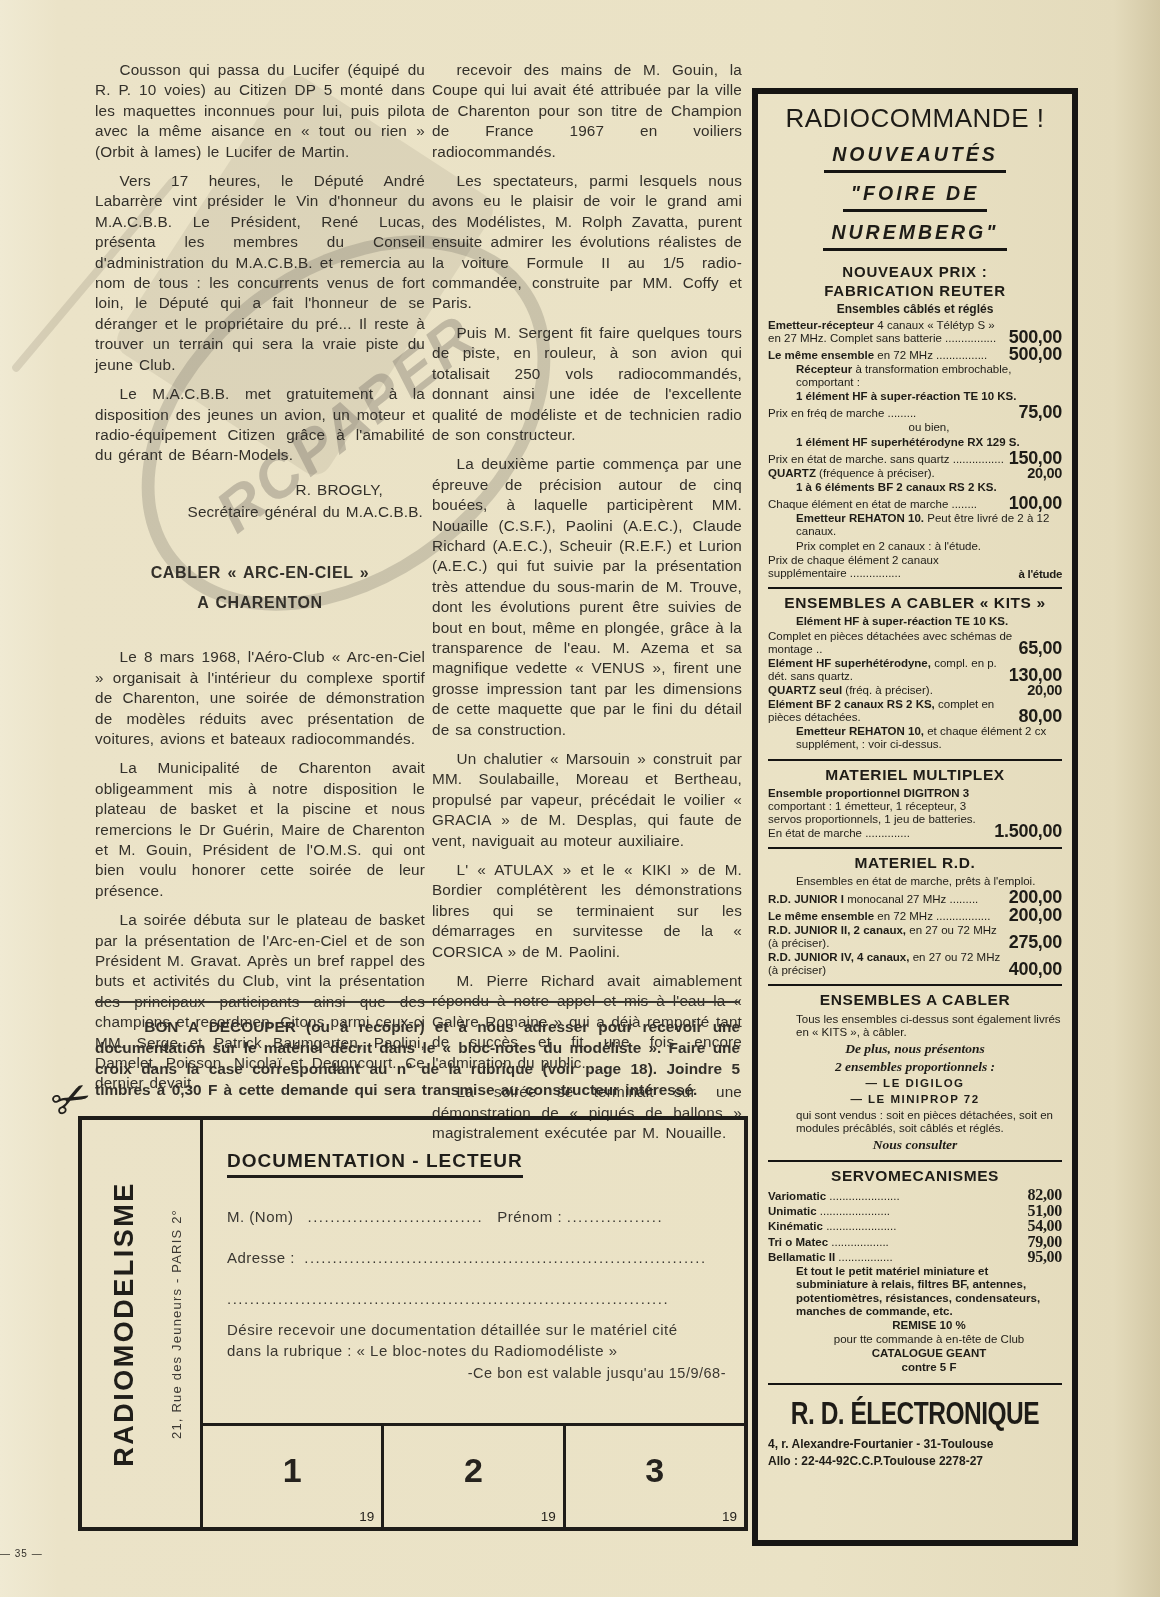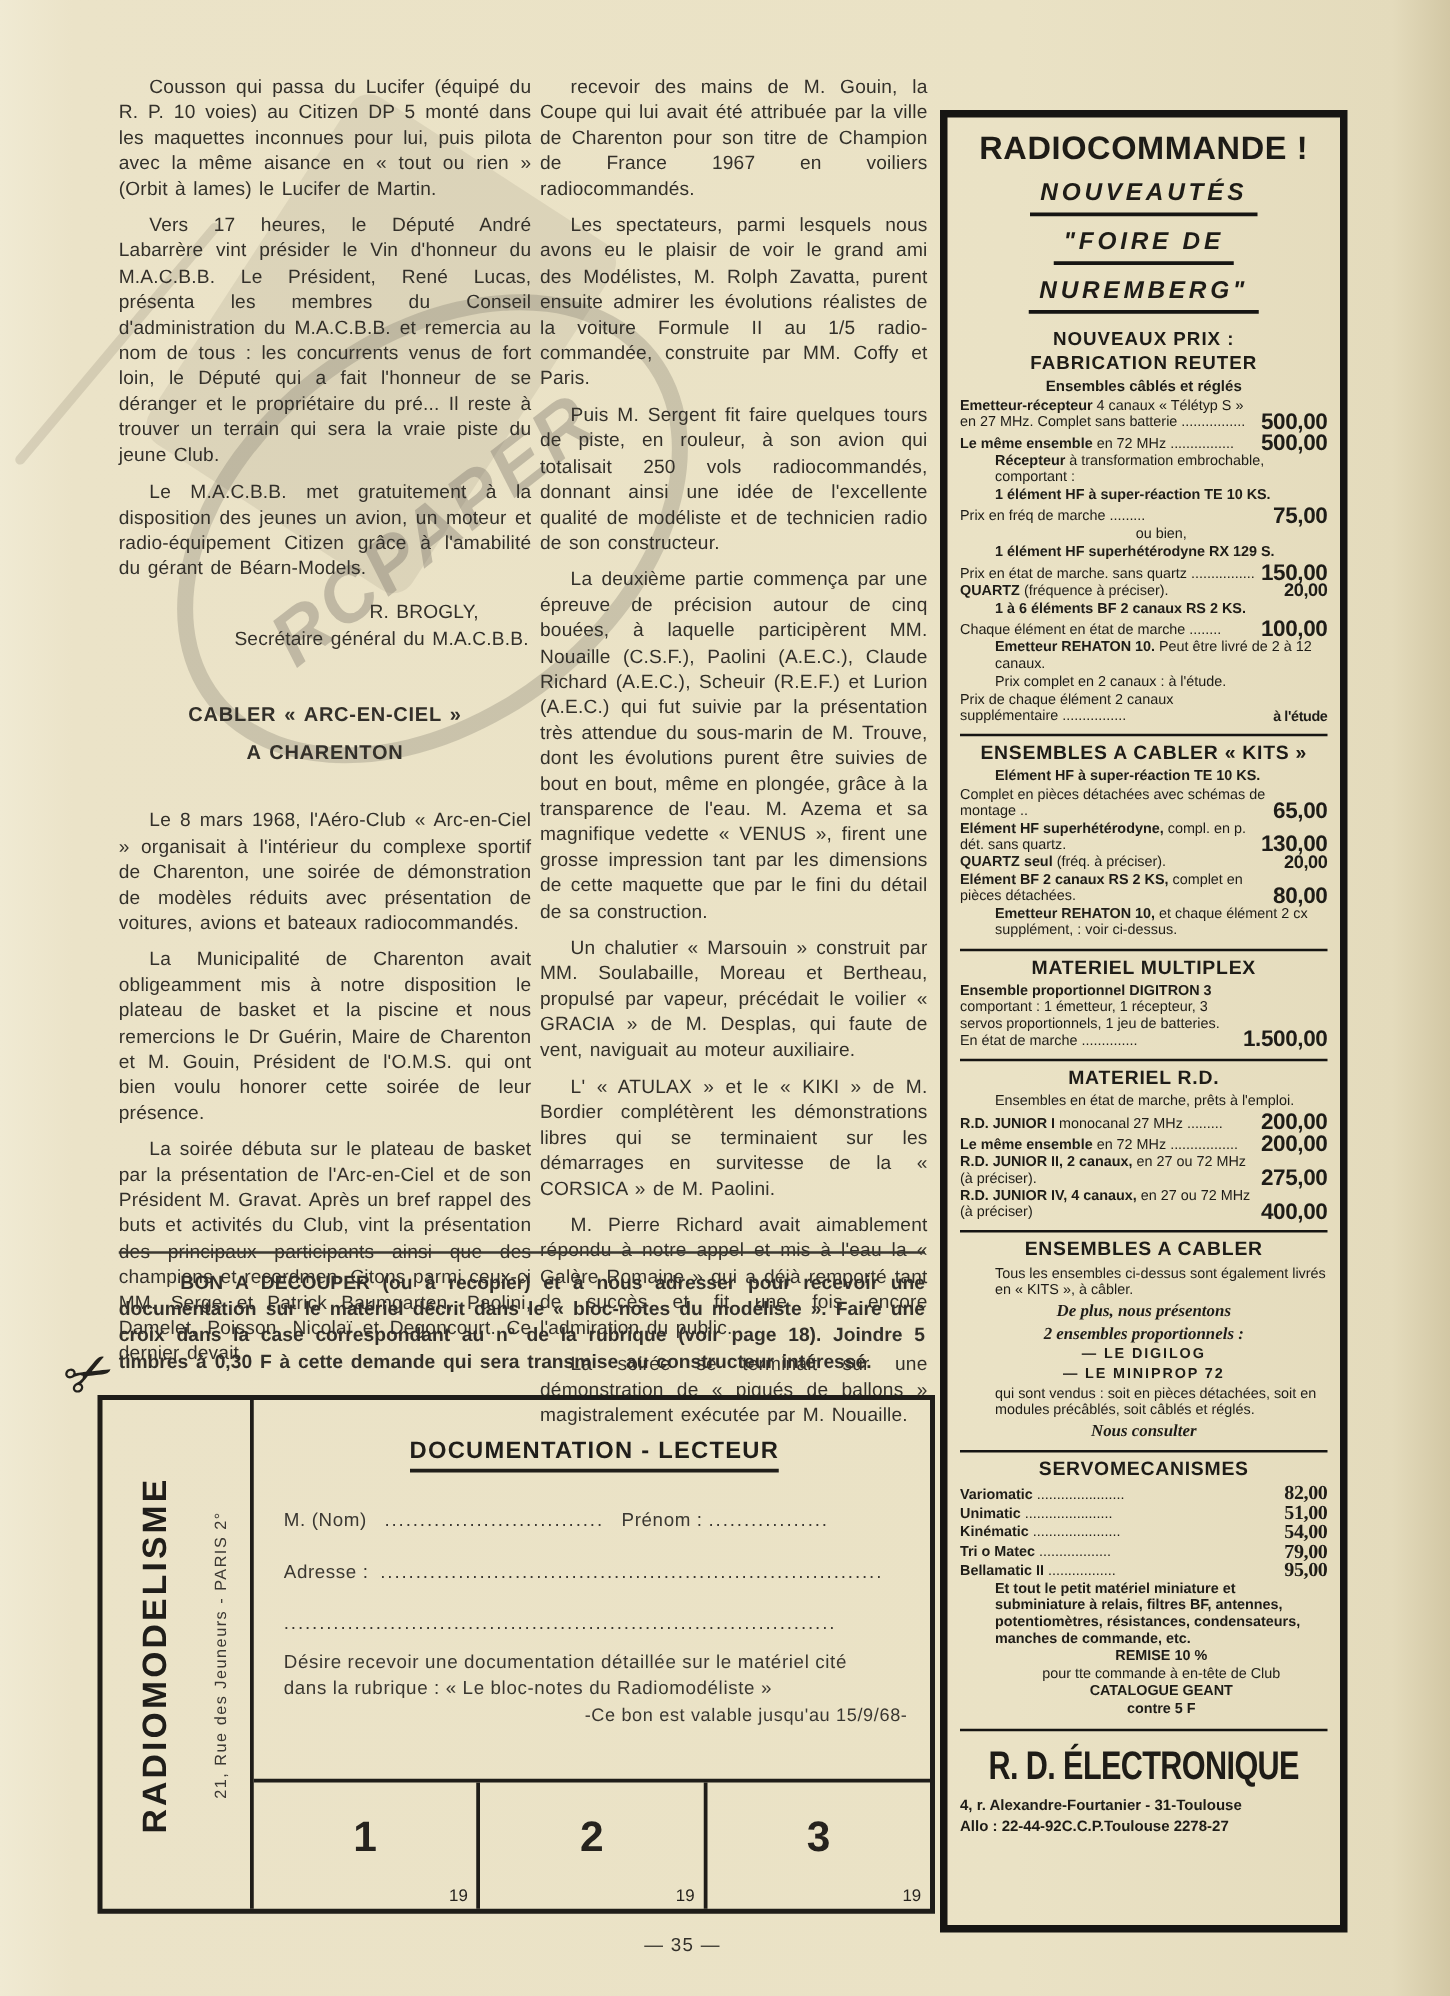--- a/index.html
+++ b/index.html
@@ -30,37 +30,37 @@
   
   .scissors{position:absolute;left:52px;top:1072px;z-index:4;font-size:46px;color:#23211d;transform:rotate(-28deg);}
   .coupon{position:absolute;left:78px;top:1116px;width:662px;height:407px;border:4px solid #1f1d19;z-index:3;display:flex;}
   .coupon-side{position:relative;width:118px;flex:none;}
   .side-big{position:absolute;left:42px;top:50%;transform:translate(-50%,-50%) rotate(-90deg);
     white-space:nowrap;font-weight:bold;font-size:27px;letter-spacing:2.5px;color:#201e1a;}
   .side-small{position:absolute;left:94px;top:50%;transform:translate(-50%,-50%) rotate(-90deg);
     white-space:nowrap;font-size:13px;letter-spacing:1.2px;color:#3b3833;}
   .coupon-form{flex:1;border-left:3px solid #1f1d19;display:flex;flex-direction:column;}
   .form-top{flex:1;padding:16px 16px 0 24px;font-size:15px;letter-spacing:.5px;color:#3a3731;}
-  .form-title-row{text-align:center;margin:14px 4px 0 0;text-decoration:underline;}
+  .form-title-row{text-align:left;margin:14px 4px 0 0;text-decoration:underline;}
   .form-title{display:inline-block;font-weight:bold;font-size:19px;letter-spacing:1px;color:#201e1a;
     border-bottom:3px solid #201e1a;padding-bottom:3px;}
   .frow{white-space:nowrap;overflow:hidden;margin-top:30px;}
   .frow.tight{margin-top:24px;}
   .dots{letter-spacing:1.5px;}
   .req{margin-top:12px;line-height:21px;}
   .validity{text-align:right;font-size:14.5px;margin:4px 2px 4px 0;}
   .boxes{flex:none;height:101px;border-top:3px solid #1f1d19;display:flex;}
   .box{flex:1;position:relative;border-right:3px solid #1f1d19;}
   .box:last-child{border-right:none;}
   .box-num{position:absolute;left:50%;top:44%;transform:translate(-50%,-50%);font-size:34px;font-weight:600;color:#26231e;}
   .box-year{position:absolute;right:7px;bottom:3px;font-size:13.5px;color:#26231e;}
   
   .ad{position:absolute;left:752px;top:88px;width:294px;height:1434px;border:6px solid #161513;z-index:2;
       padding:6px 10px;box-sizing:content-box;overflow:hidden;font-size:11.5px;line-height:1.14;color:#1e1c17;}
-  .ad-title{font-weight:700;font-size:26px;letter-spacing:.5px;text-align:center;margin:4px 0 2px;white-space:nowrap;}
+  .ad-title{font-weight:400;font-size:26px;letter-spacing:.5px;text-align:center;margin:4px 0 2px;white-space:nowrap;}
   .ad-sub{text-align:center;font-style:italic;font-weight:800;font-size:19.5px;letter-spacing:3px;margin-top:9px;}
   .ad-sub .u{display:inline-block;border-bottom:3px solid #161513;padding:0 8px 5px;}
   .ad-h2{text-align:center;font-weight:800;font-size:15px;letter-spacing:.8px;line-height:1.22;margin-top:12px;}
   .ad-intro{text-align:center;font-weight:bold;font-size:12px;margin:3px 0 2px;}
   .prow{display:flex;align-items:flex-end;margin:1px 0;}
   .pt{flex:1;}
   .pline{margin:1px 0;padding-left:28px;}
   .bold{font-weight:bold;}
   .center{text-align:center;}
   .pp{font-weight:800;font-size:18px;line-height:.9;letter-spacing:-.3px;padding-left:4px;white-space:nowrap;}
@@ -70,22 +70,22 @@
   .pp-servo{font-size:16px;font-family:"Liberation Serif",serif;}
   .ad-sec{border-top:2.5px solid #161513;margin-top:7px;padding-top:5px;}
   .ad-sech{font-weight:800;font-size:15.5px;text-align:center;letter-spacing:.6px;margin-bottom:4px;white-space:nowrap;}
   .ital{font-family:"Liberation Serif",serif;font-style:italic;font-weight:bold;font-size:13.5px;text-align:center;margin:2px 0;}
   .opt{font-weight:800;text-align:center;letter-spacing:1.5px;margin:3px 0;}
   .ad-foot{border-top:2.5px solid #161513;margin-top:9px;padding-top:9px;}
   .ad-foot-name{font-weight:800;font-size:24.5px;text-align:center;letter-spacing:-.5px;transform:scaleY(1.3);
     transform-origin:center;white-space:nowrap;margin:6px 0 10px;}
   .ad-addr{font-weight:bold;font-size:12px;margin-top:4px;}
   .ad-ccp{display:flex;font-weight:bold;font-size:12px;margin-top:3px;}
-  .page-num{position:absolute;left:0;top:1548px;width:1160px;text-align:center;z-index:2;
-    font-size:15px;letter-spacing:1px;color:#33302a;padding-right:68px;box-sizing:border-box;}
+  .page-num{position:absolute;left:0;top:1548px;width:1160px;text-align:left;z-index:2;
+    font-size:10px;letter-spacing:1px;color:#33302a;padding-right:68px;box-sizing:border-box;}
 </style>
 </head>
 <body>
 
 <div class="page">
 
   <div class="ghost g1"></div>
   <div class="ghost g2"></div>
   <div class="wm">
     <span>RCPAPER</span>

